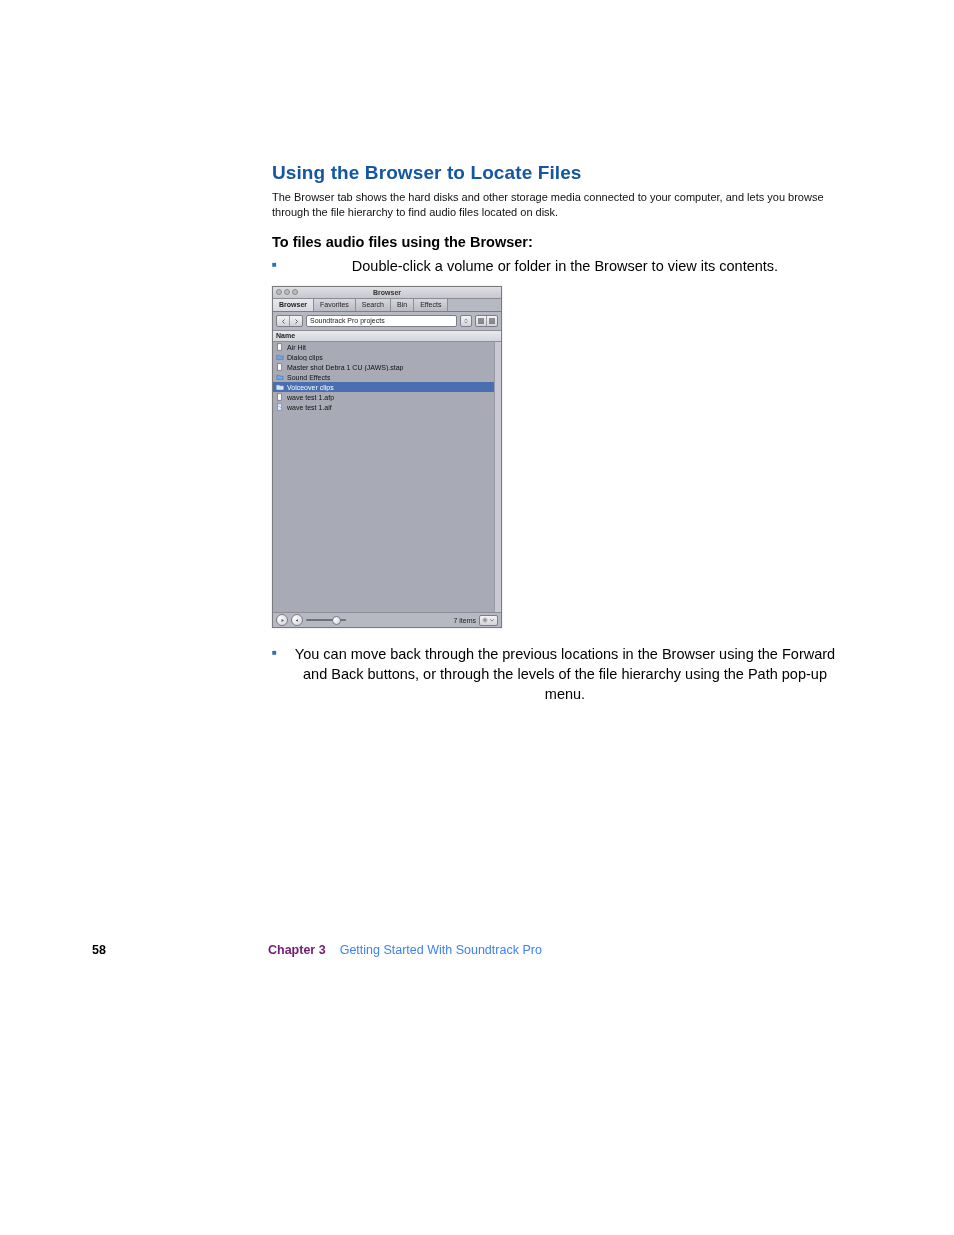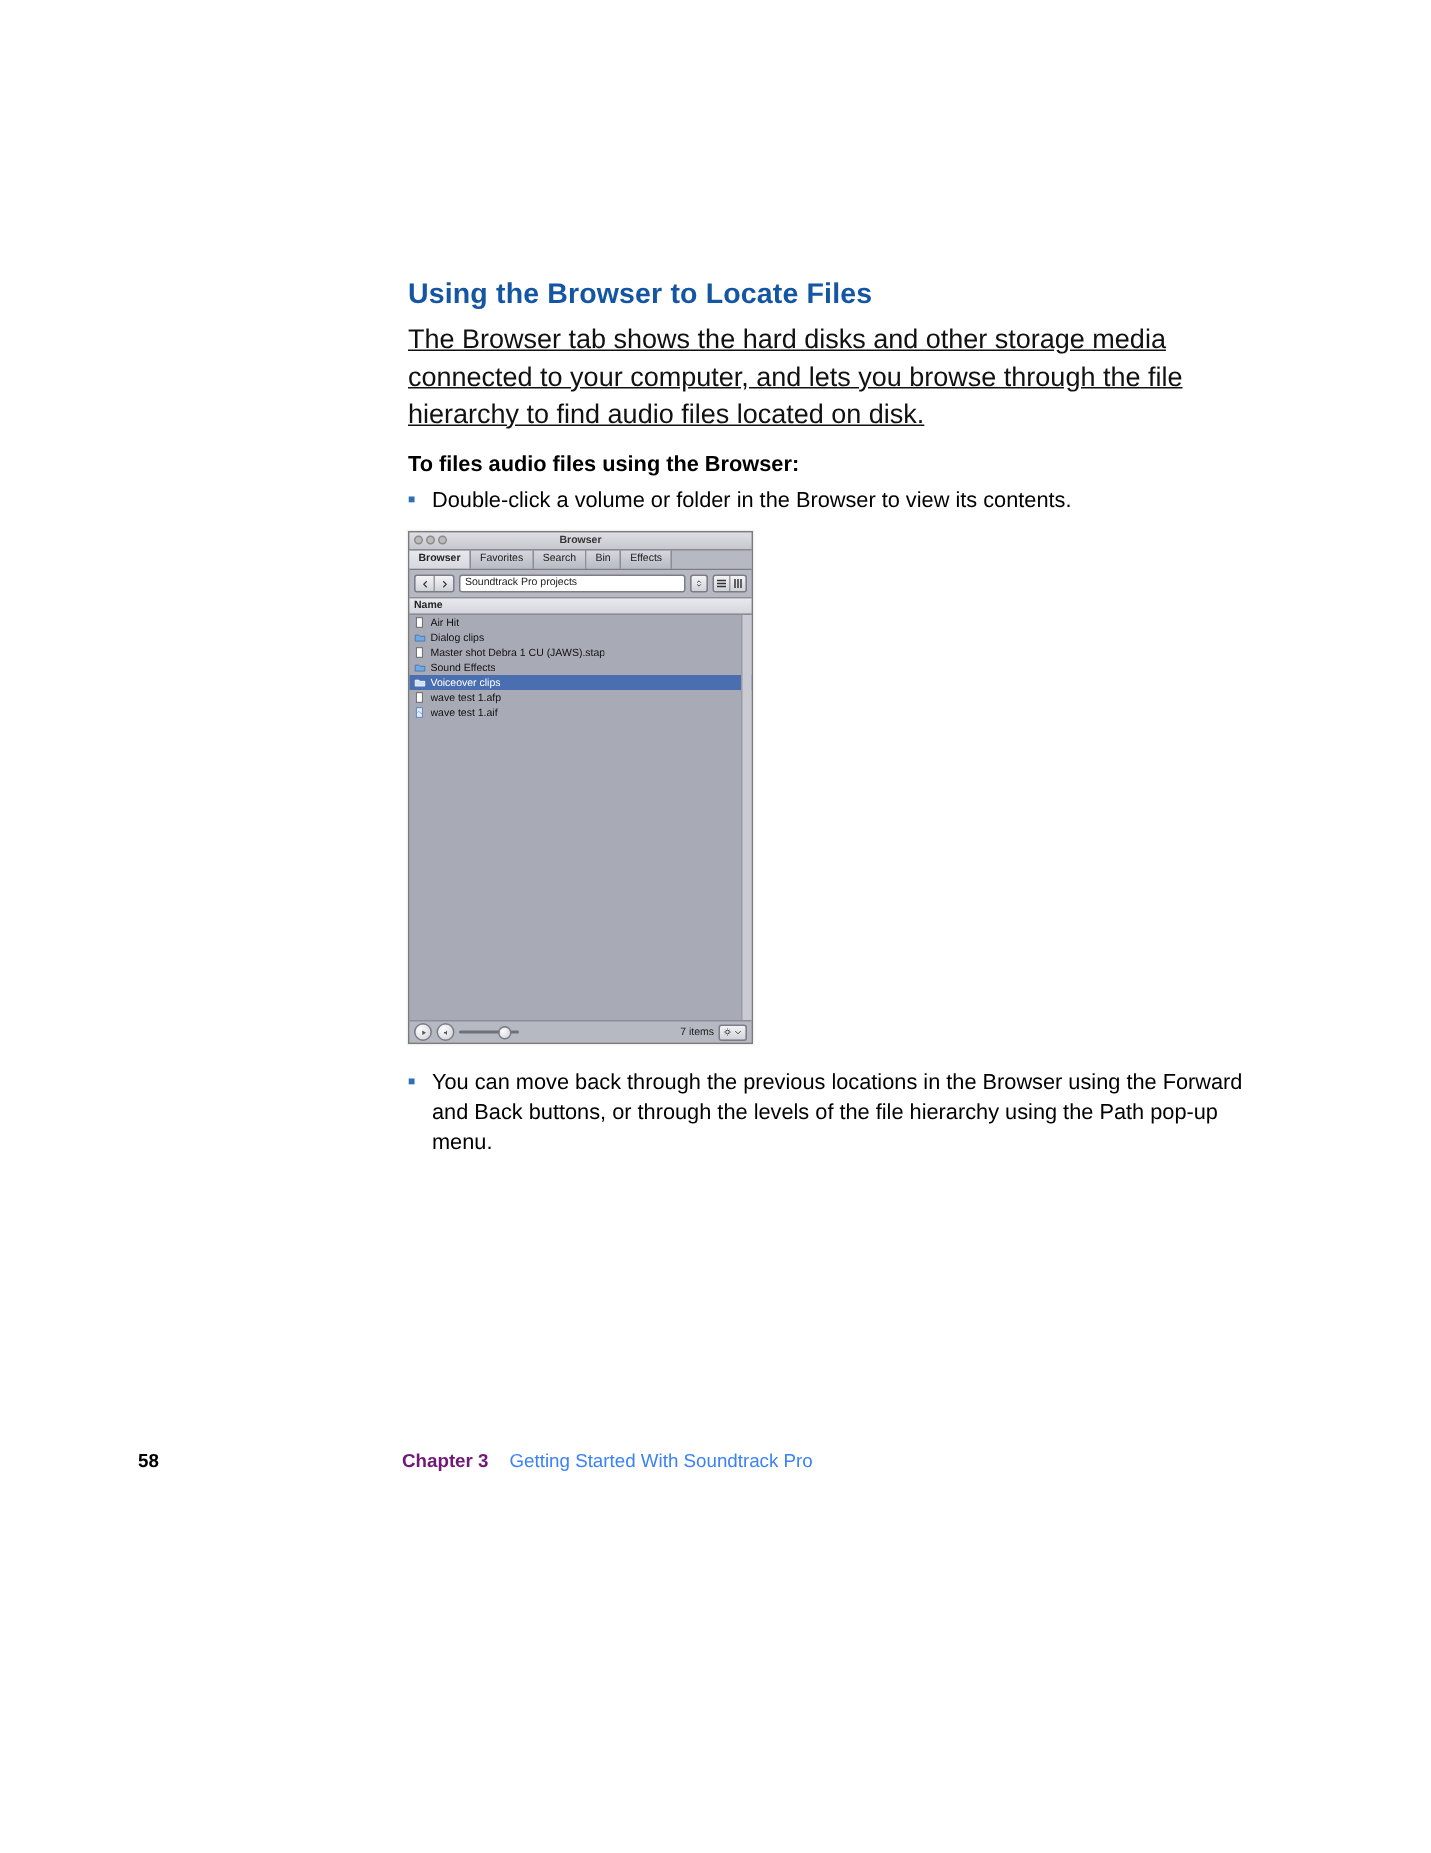--- a/index.html
+++ b/index.html
@@ -8,51 +8,50 @@
     background: #fff;
     font-family: "Lucida Grande", "Helvetica Neue", Arial, sans-serif;
     color: #000;
     width: 954px;
   }
   .page {
     position: relative;
     width: 954px;
     height: 1056px;
     box-sizing: border-box;
-    margin-top: 24px;
   }
   .content {
     position: absolute;
     left: 272px;
     top: 162px;
     width: 570px;
   }
   h2.heading {
     color: #1556a3;
     font-size: 19px;
     font-weight: 600;
     margin: 0 0 6px 0;
     letter-spacing: .1px;
   }
   p.body {
-    font-size: 18px;
+    font-size: 11px;
     line-height: 1.38;
     margin: 0 0 14px 0;
     color: #111;
-    text-decoration: underline;
   }
   p.sub {
     font-size: 14.5px;
     font-weight: 700;
     margin: 2px 0 6px 0;
   }
   ul.bullets {
     list-style: none;
     margin: 0 0 10px 0;
     padding: 0;
+    text-align: center;
   }
   ul.bullets li {
     position: relative;
     padding-left: 16px;
     font-size: 14.5px;
     line-height: 1.38;
     margin: 0 0 8px 0;
   }
   ul.bullets li::before {
     content: "■";

